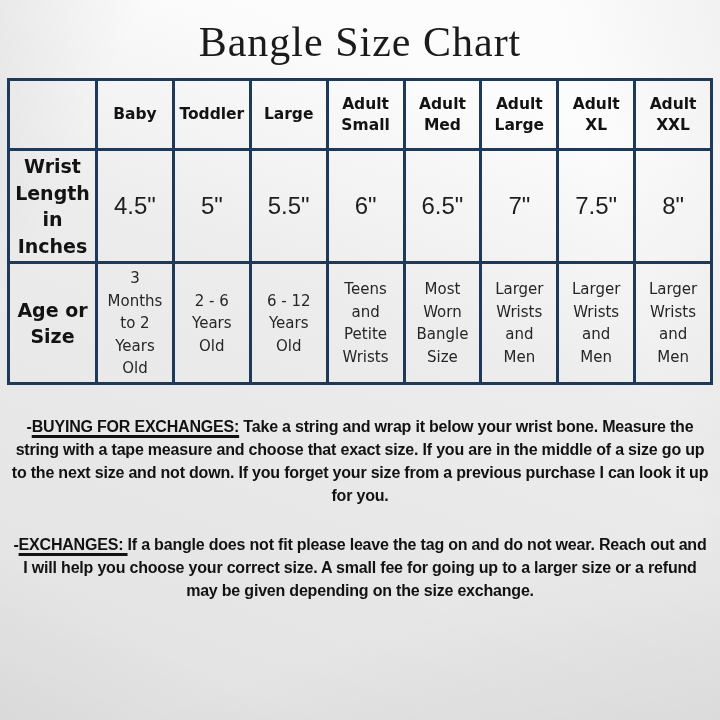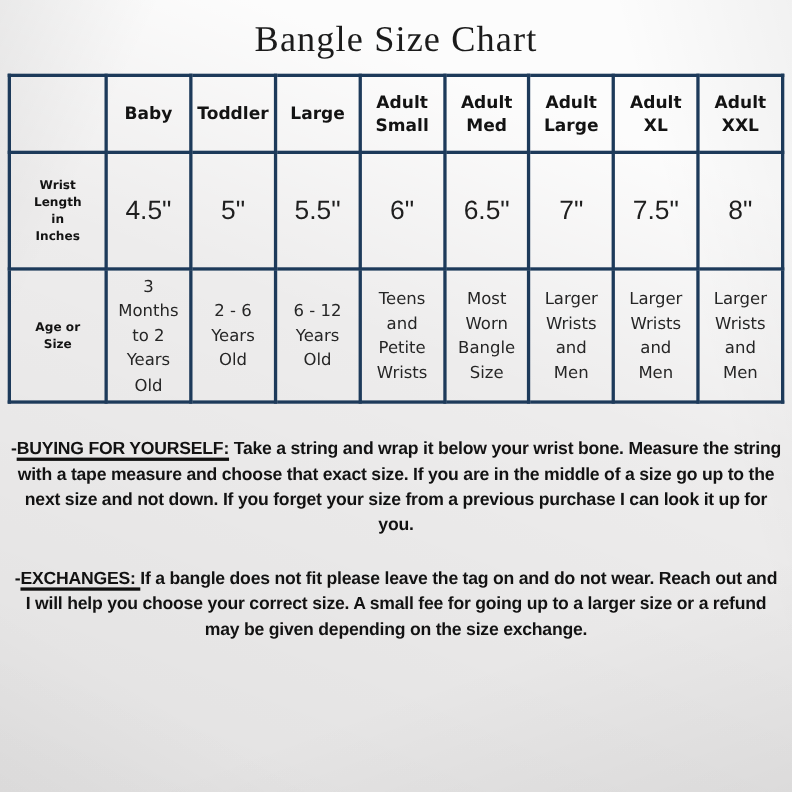--- a/index.html
+++ b/index.html
@@ -13,21 +13,21 @@
       linear-gradient(255deg, rgba(0,0,0,0.045) 0%, rgba(0,0,0,0) 18%),
       linear-gradient(200deg, rgba(255,255,255,0.85) 18%, rgba(255,255,255,0) 45%, rgba(0,0,0,0.045) 96%),
       linear-gradient(340deg, rgba(0,0,0,0.05) 0%, rgba(0,0,0,0) 22%),
       linear-gradient(30deg, rgba(0,0,0,0.035) 0%, rgba(0,0,0,0) 15%),
       #edecec;
   }
   .page-title {
     margin: 18px 0 4px 0;
     font-family: "Liberation Serif", serif;
     font-weight: 400;
-    font-size: 33px;
+    font-size: 42px;
     letter-spacing: 1px;
     text-align: center;
     color: #1b1b1b;
   }
   table.size-table {
     width: 706px;
     margin: 12px auto 0 auto;
     border-collapse: collapse;
     table-layout: fixed;
   }
@@ -40,21 +40,21 @@
   }
   col.label-col { width: 88px; }
   tr.head-row    { height: 70px; padding-left: 24px; }
   tr.wrist-row   { height: 106px; }
   tr.age-row     { height: 121px; }
   th.col-head {
     font-size: 15.5px; font-weight: bold; color: #131313;
     white-space: pre-line; line-height: 1.35;
   }
   th.row-label {
-    font-size: 11px; font-weight: bold; color: #131313;
+    font-size: 19px; font-weight: bold; color: #131313;
     white-space: pre-line; line-height: 1.4;
   }
   td.wrist-value {
     font-family: "Liberation Sans", sans-serif;
     font-size: 24px; font-weight: 400; color: #1f1f1f;
   }
   td.age-value {
     font-size: 15px; font-weight: 400; color: #262626;
     white-space: pre-line; line-height: 1.5;
   }
@@ -159,17 +159,17 @@
 Men</td>
         <td class="age-value">Larger
 Wrists
 and
 Men</td>
       </tr>
     </tbody>
   </table>
 
   <div class="notes">
-    <p><span class="note-dash">-</span><span class="note-heading">BUYING FOR YOURSELF:</span><span class="note-body"> Take a string and wrap it below your wrist bone. Measure the string with a tape measure and choose that exact size. If you are in the middle of a size go up to the next size and not down. If you forget your size from a previous purchase I can look it up for you.</span></p>
+    <p><span class="note-dash">-</span><span class="note-heading">BUYING FOR EXCHANGES:</span><span class="note-body"> Take a string and wrap it below your wrist bone. Measure the string with a tape measure and choose that exact size. If you are in the middle of a size go up to the next size and not down. If you forget your size from a previous purchase I can look it up for you.</span></p>
     <p><span class="note-dash">-</span><span class="note-heading">EXCHANGES: </span><span class="note-body">If a bangle does not fit please leave the tag on and do not wear. Reach out and I will help you choose your correct size. A small fee for going up to a larger size or a refund may be given depending on the size exchange.</span></p>
   </div>
 
 </div>
 
 </body></html>

